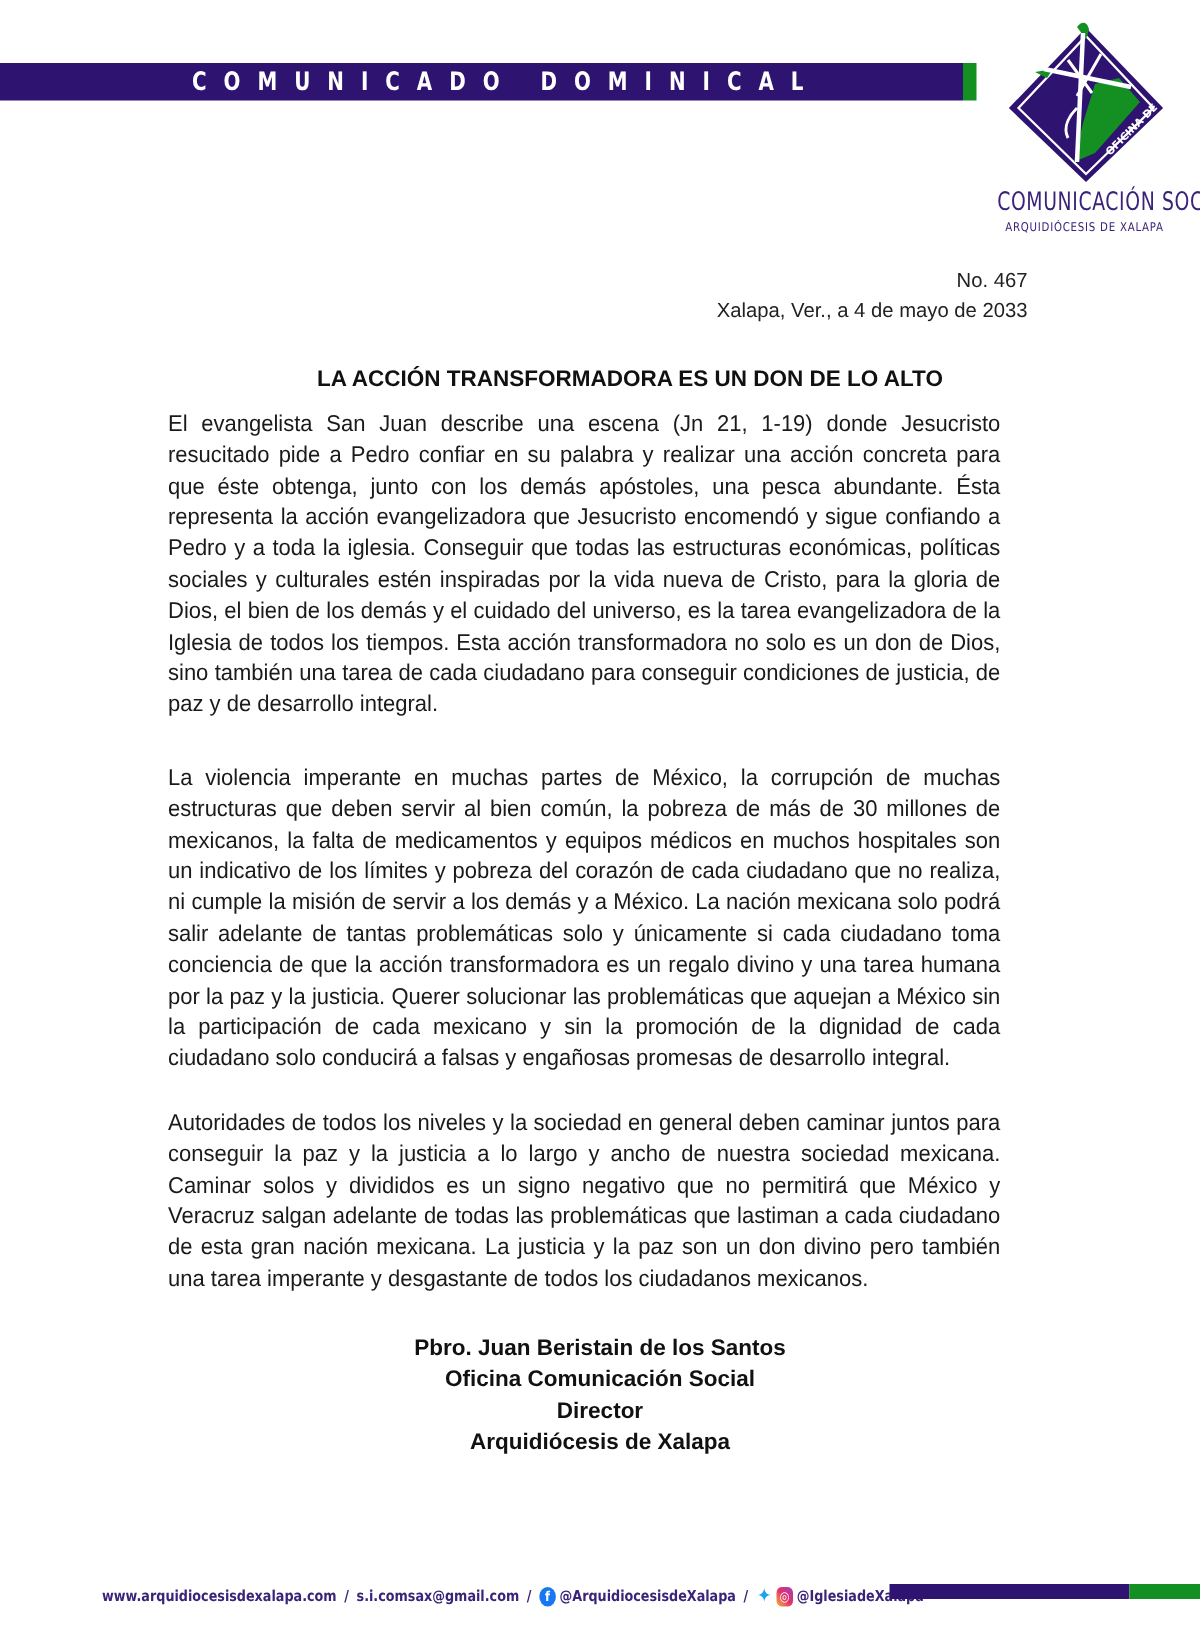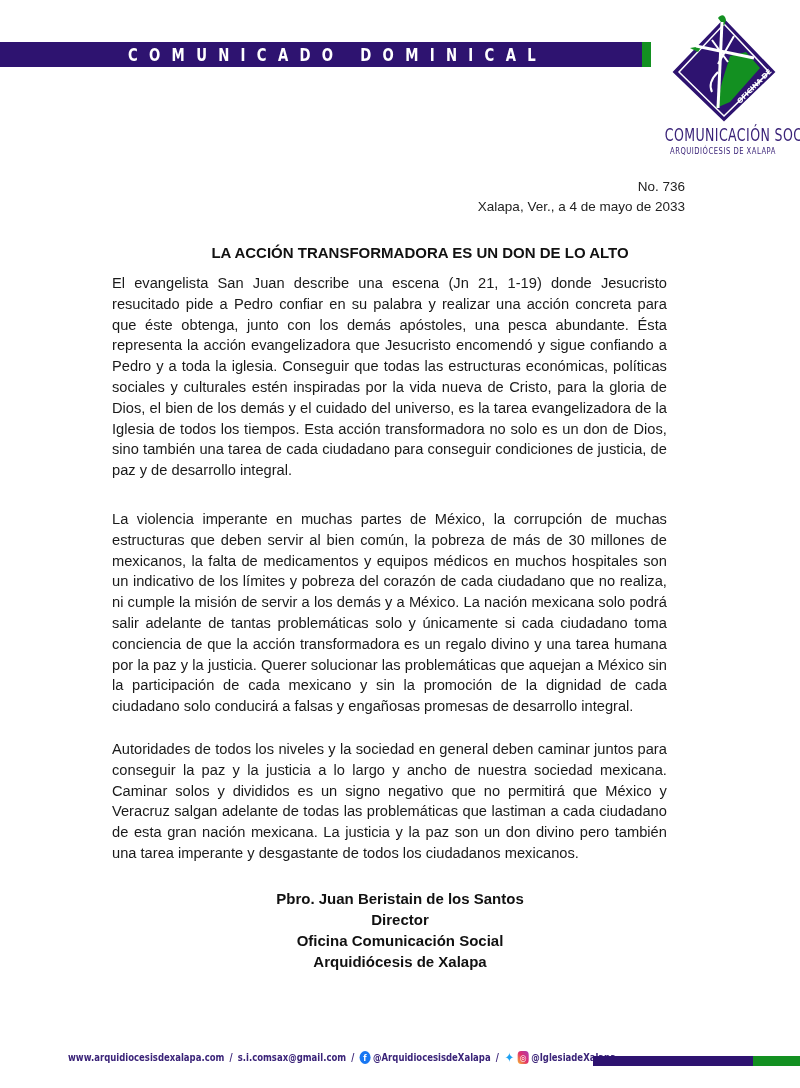--- a/index.html
+++ b/index.html
@@ -10,21 +10,21 @@
   .logo { position: absolute; left: 668px; top: 12px; width: 112px; height: 110px; }
   .logo-title { position: absolute; left: 652px; top: 125px; width: 142px; text-align: center; color: #3a2378; font-family: "DejaVu Sans Condensed", "DejaVu Sans", sans-serif; font-size: 17px; white-space: nowrap; transform: scaleX(0.82); transform-origin: center; letter-spacing: 0.5px; }
   .logo-sub { position: absolute; left: 652px; top: 147px; width: 142px; text-align: center; color: #3a2378; font-family: "DejaVu Sans", sans-serif; font-size: 8px; letter-spacing: 0.6px; white-space: nowrap; transform: scaleX(0.85); transform-origin: center; }
   .meta { position: absolute; right: 115px; top: 177px; text-align: right; font-size: 13.5px; line-height: 20px; color: #222; }
   .doc-title { position: absolute; left: 0; width: 800px; top: 244px; text-align: center; font-weight: bold; font-size: 15px; color: #111; padding-left: 20px; }
   .body-text { position: absolute; left: 112px; width: 575px; font-size: 15.2px; line-height: 20.8px; text-align: justify; color: #1a1a1a; font-family: "Liberation Sans", sans-serif; transform: scaleX(0.965); transform-origin: left top; }
   .p1 { top: 273px; }
   .p2 { top: 509px; }
   .p3 { top: 739px; }
   .signature { position: absolute; left: 0; width: 800px; top: 888px; text-align: center; font-weight: bold; font-size: 15px; line-height: 21px; color: #111; }
-  .footer { position: absolute; left: 68px; top: 1051px; height: 20px; display: flex; align-items: flex-start; font-family: "DejaVu Sans", sans-serif; font-size: 10px; color: #3a2378; white-space: nowrap; font-weight: bold; }
+  .footer { position: absolute; left: 68px; top: 1051px; height: 20px; display: flex; align-items: flex-end; font-family: "DejaVu Sans", sans-serif; font-size: 10px; color: #3a2378; white-space: nowrap; font-weight: bold; }
   .footer span { display: inline-block; }
   .footer .sep { margin: 0 6px; }
   .footer .ico { width: 13px; height: 13px; border-radius: 50%; display: inline-flex; align-items: center; justify-content: center; margin-right: 3px; color: #fff; font-size: 9px; font-weight: bold; }
   .ico-fb { background: #1877f2; }
   .ico-tw { background: transparent; color: #1da1f2 !important; font-size: 13px !important; }
   .ico-ig { background: linear-gradient(45deg, #f7b733, #e1306c, #a83fb5); border-radius: 4px !important; }
   .footer-text { transform: scaleX(0.85); transform-origin: left center; }
   .footer-bar { position: absolute; left: 593px; top: 1056px; width: 160px; height: 10px; background: #2e1370; }
   .footer-bar-accent { position: absolute; left: 753px; top: 1056px; width: 47px; height: 10px; background: #139021; }
 </style>
@@ -44,34 +44,34 @@
   <line x1="54" y1="10" x2="50" y2="96" stroke="#ffffff" stroke-width="3"></line>
   <line x1="28" y1="34" x2="86" y2="46" stroke="#ffffff" stroke-width="3"></line>
   <path d="M44 28 L60 50 M66 24 L50 52" stroke="#ffffff" stroke-width="2" fill="none"></path>
   <path d="M44 80 C40 72, 46 64, 50 60" stroke="#ffffff" stroke-width="2" fill="none"></path>
   <text x="72" y="92" fill="#ffffff" font-size="7" font-family="DejaVu Sans, sans-serif" font-weight="bold" transform="rotate(-45 72 92)">OFICINA DE</text>
 </svg>
 <div class="logo-title">COMUNICACIÓN SOCIAL</div>
 <div class="logo-sub">ARQUIDIÓCESIS DE XALAPA</div>
 
 <div class="meta">
-  <div>No. 736</div>
+  <div>No. 467</div>
   <div>Xalapa, Ver., a 4 de mayo de 2033</div>
 </div>
 
 <div class="doc-title">LA ACCIÓN TRANSFORMADORA ES UN DON DE LO ALTO</div>
 
 <div class="body-text p1">El evangelista San Juan describe una escena (Jn 21, 1-19) donde Jesucristo resucitado pide a Pedro confiar en su palabra y realizar una acción concreta para que éste obtenga, junto con los demás apóstoles, una pesca abundante. Ésta representa la acción evangelizadora que Jesucristo encomendó y sigue confiando a Pedro y a toda la iglesia. Conseguir que todas las estructuras económicas, políticas sociales y culturales estén inspiradas por la vida nueva de Cristo, para la gloria de Dios, el bien de los demás y el cuidado del universo, es la tarea evangelizadora de la Iglesia de todos los tiempos. Esta acción transformadora no solo es un don de Dios, sino también una tarea de cada ciudadano para conseguir condiciones de justicia, de paz y de desarrollo integral.</div>
 <div class="body-text p2">La violencia imperante en muchas partes de México, la corrupción de muchas estructuras que deben servir al bien común, la pobreza de más de 30 millones de mexicanos, la falta de medicamentos y equipos médicos en muchos hospitales son un indicativo de los límites y pobreza del corazón de cada ciudadano que no realiza, ni cumple la misión de servir a los demás y a México. La nación mexicana solo podrá salir adelante de tantas problemáticas solo y únicamente si cada ciudadano toma conciencia de que la acción transformadora es un regalo divino y una tarea humana por la paz y la justicia. Querer solucionar las problemáticas que aquejan a México sin la participación de cada mexicano y sin la promoción de la dignidad de cada ciudadano solo conducirá a falsas y engañosas promesas de desarrollo integral.</div>
 <div class="body-text p3">Autoridades de todos los niveles y la sociedad en general deben caminar juntos para conseguir la paz y la justicia a lo largo y ancho de nuestra sociedad mexicana. Caminar solos y divididos es un signo negativo que no permitirá que México y Veracruz salgan adelante de todas las problemáticas que lastiman a cada ciudadano de esta gran nación mexicana. La justicia y la paz son un don divino pero también una tarea imperante y desgastante de todos los ciudadanos mexicanos.</div>
 
 <div class="signature">
   <div>Pbro. Juan Beristain de los Santos</div>
+  <div>Oficina Comunicación Social</div>
   <div>Director</div>
-  <div>Oficina Comunicación Social</div>
   <div>Arquidiócesis de Xalapa</div>
 </div>
 
 <div class="footer">
   <div class="footer-text" style="display:flex;align-items:center;">
     <span>www.arquidiocesisdexalapa.com</span>
     <span class="sep">/</span>
     <span>s.i.comsax@gmail.com</span>
     <span class="sep">/</span>
     <span class="ico ico-fb">f</span>

